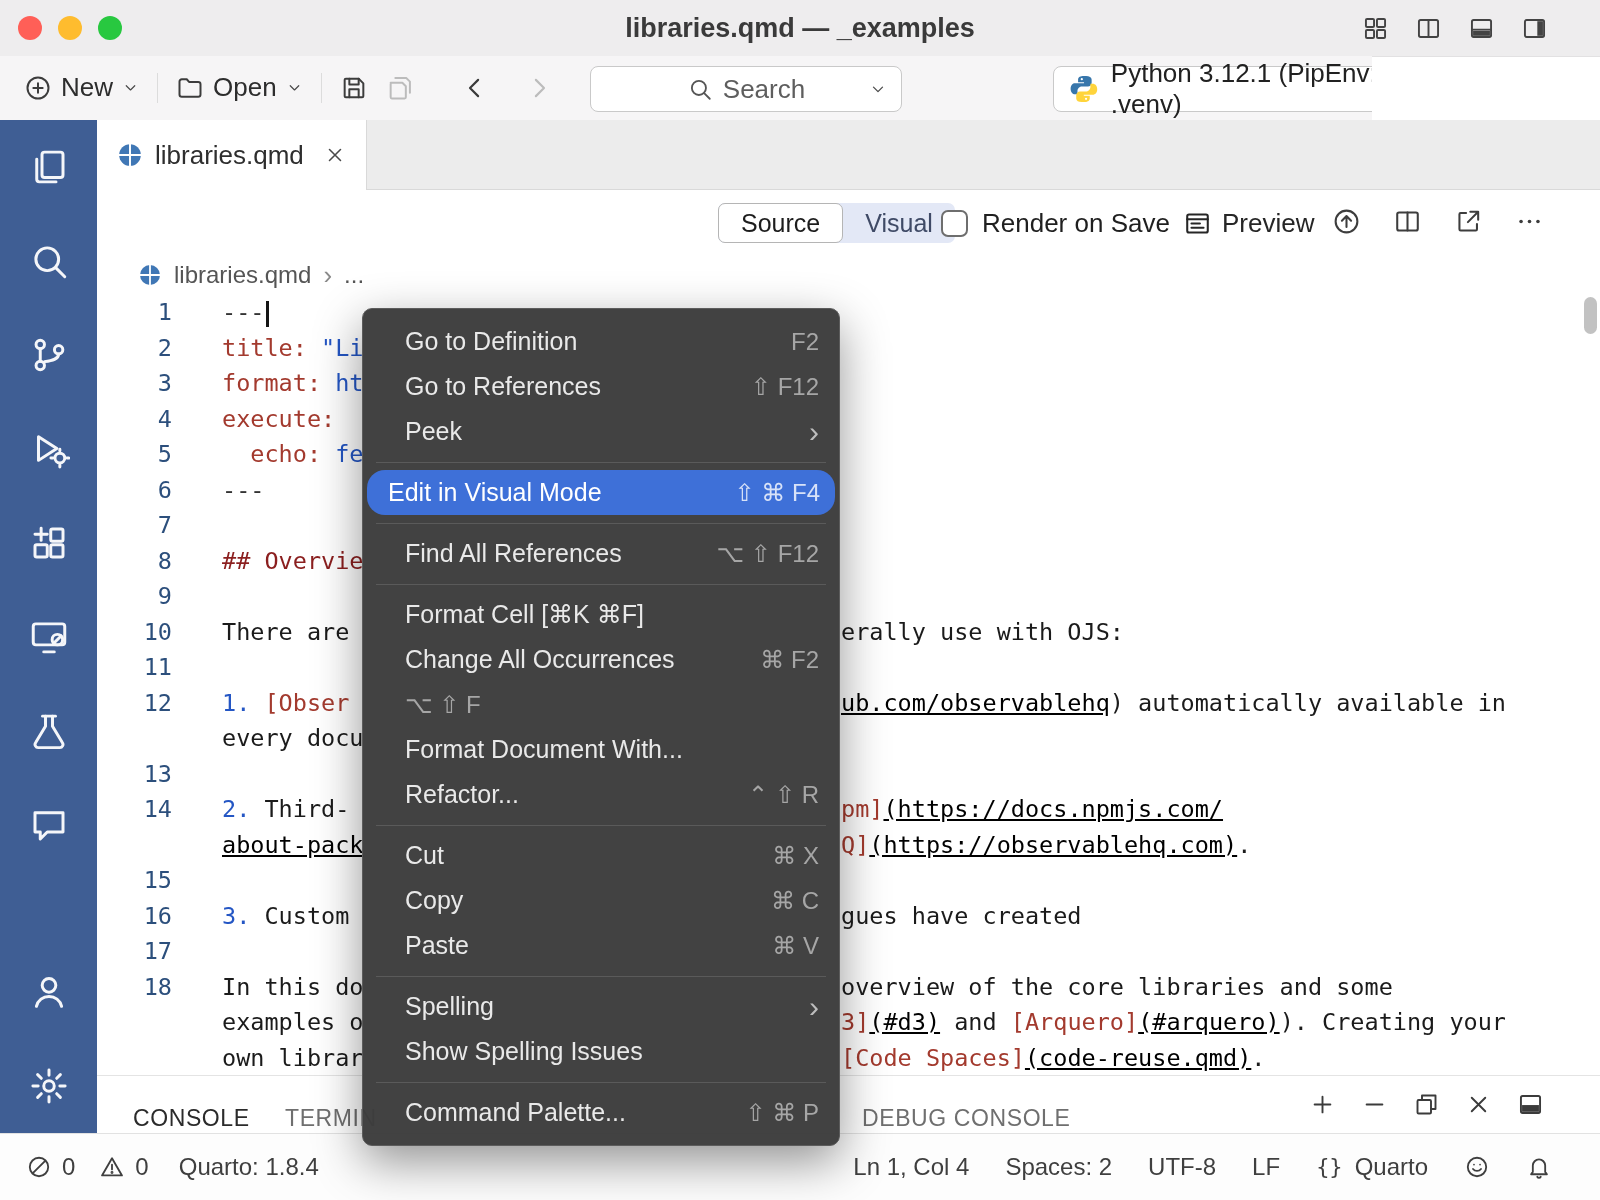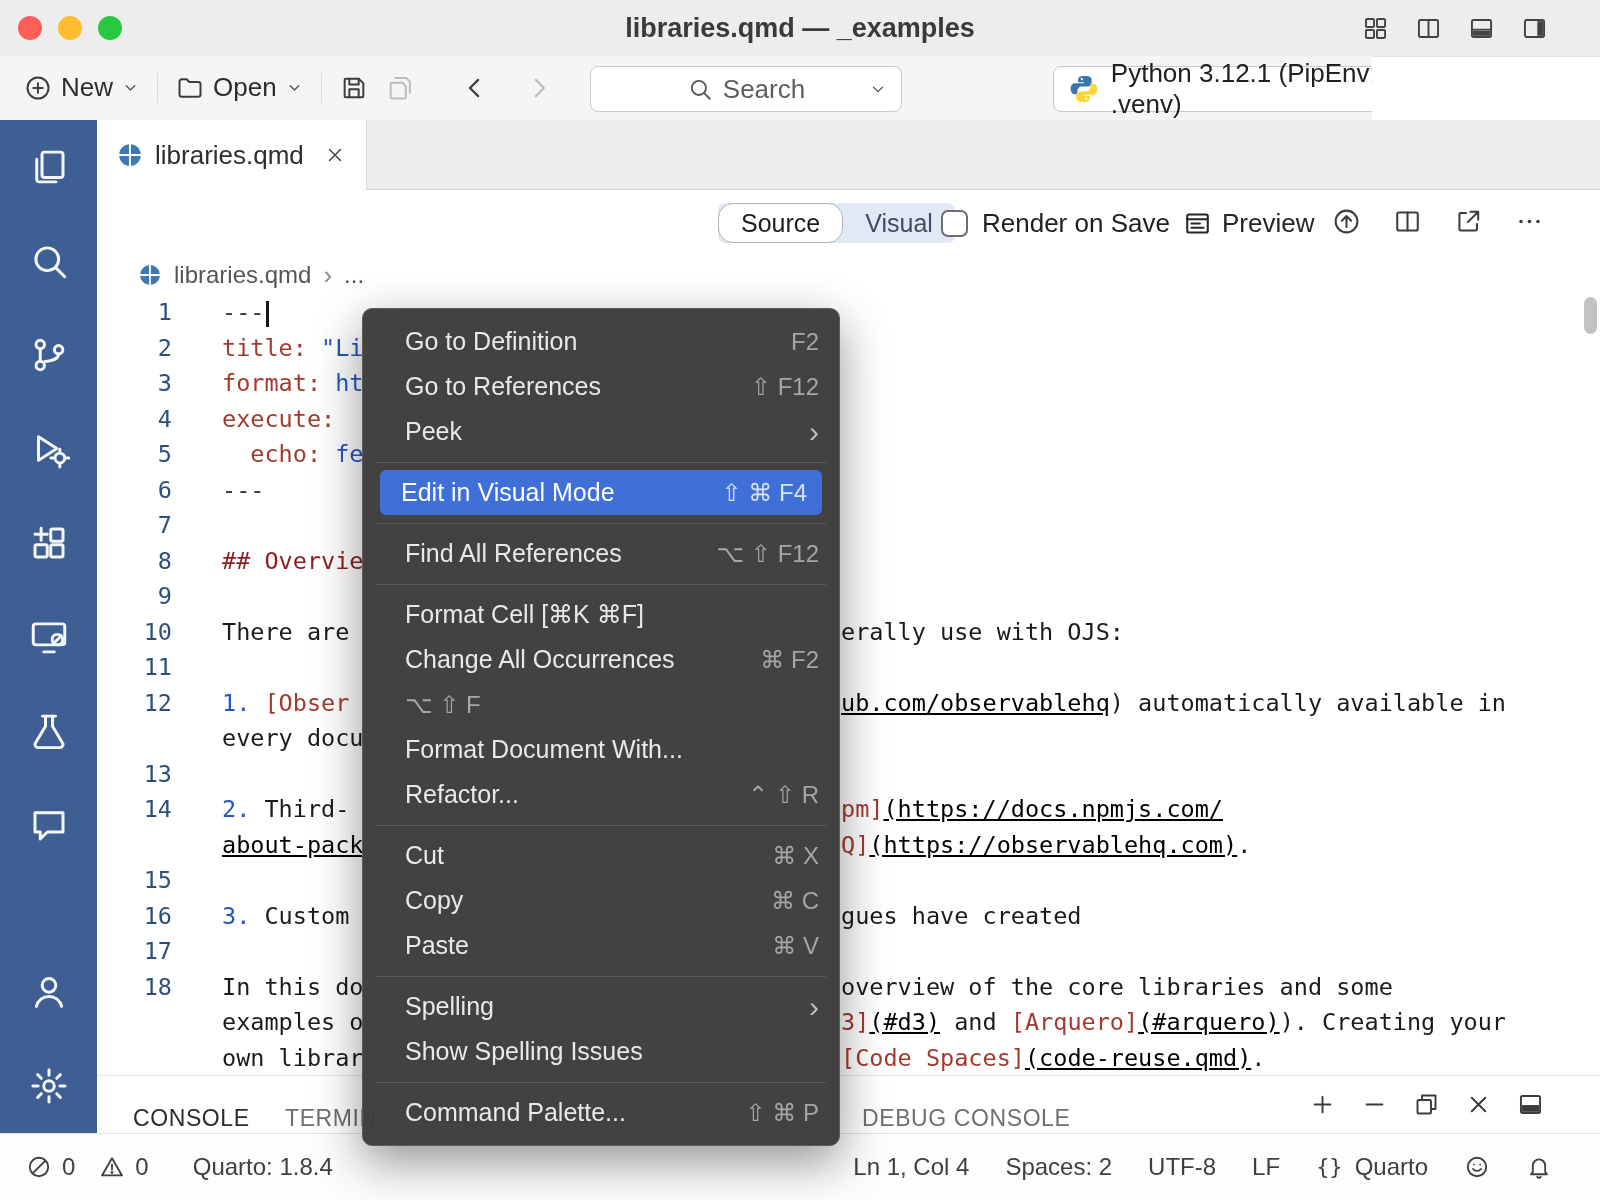--- a/index.html
+++ b/index.html
@@ -48,21 +48,21 @@
   .tab{width:270px;height:70px;background:#fff;display:flex;align-items:center;gap:12px;padding:0 20px;
        border-right:1px solid #d9d9d9;box-sizing:border-box}
   .tab-icon{width:26px;height:26px}
   .tab-label{font-size:26px;color:#2e2e2e;flex:1}
   .tab-close{width:22px;height:22px;color:#4a4a4a}
   .tab-rest{flex:1;border-bottom:1px solid #d9d9d9}
 
   
   .edtoolbar{position:absolute;left:97px;top:190px;width:1503px;height:65px;background:#fff}
   .seg{position:absolute;left:621px;top:13px;height:40px;background:#e3e8f6;border-radius:7px;display:flex;align-items:stretch}
-  .seg-item{padding:5px 22px;font-size:25px;display:flex;align-items:center;border-radius:15px;box-sizing:border-box}
+  .seg-item{padding:5px 22px;font-size:25px;display:flex;align-items:center;border-radius:7px;box-sizing:border-box}
   .seg-item.sel{background:#fff;border:1px solid #b5b5b5;color:#1d1d1d}
   .seg-item.unsel{color:#3f4a66}
   .ros{position:absolute;left:844px;top:13px;height:40px;display:flex;align-items:center;gap:14px}
   .checkbox{width:27px;height:27px;border:2px solid #6e6e6e;border-radius:7px;background:#fff;box-sizing:border-box}
   .ros-label{font-size:26px;color:#1f1f1f}
   .preview-group{position:absolute;left:1086px;top:13px;height:40px;display:flex;align-items:center;gap:10px;font-size:26px;color:#262626}
   .edt-icons{position:absolute;right:56px;top:17px;display:flex;gap:32px;color:#3d3d3d}
   .edt-icon{width:29px;height:29px}
 
   
@@ -85,39 +85,39 @@
   .cursor{display:inline-block;width:2.5px;height:26px;background:#151515;vertical-align:middle;margin-left:2px}
   .scroll-thumb{position:absolute;right:3px;top:2px;width:13px;height:37px;background:#c2c2c2;border-radius:7px}
 
   
   .ctx{position:absolute;left:362px;top:308px;width:478px;background:rgba(60,60,60,.97);border:1px solid #5c5c5c;
        border-radius:10px;box-shadow:0 16px 48px rgba(0,0,0,.42);padding:10px 0;z-index:50;box-sizing:border-box}
   .mi{height:45px;display:flex;align-items:center;padding:0 20px 0 42px;font-size:25px;color:#e9e9e9}
   .mi .lbl{flex:1;white-space:nowrap}
   .mi .sc{color:#a6a6a6;font-size:24px;white-space:pre}
   .mi .sub{color:#bdbdbd;font-size:30px;line-height:30px}
-  .mi.hl{background:#3e70d8;color:#fff;margin:0 17px;padding:0 15px 0 21px;border-radius:6px}
+  .mi.hl{background:#3e70d8;color:#fff;margin:0 4px;padding:0 15px 0 21px;border-radius:18px}
   .mi.hl .sc{color:#d8e2f8}
   .msep{height:1px;background:#5a5a5a;margin:7.5px 13px}
 
   
   .panelbar{position:absolute;left:97px;top:1075px;width:1503px;height:58px;background:#fff;border-top:1px solid #e4e4e4;box-sizing:border-box}
   .ptab{position:absolute;top:29px;padding-bottom:7px;font-size:23px;letter-spacing:.6px;color:#6f6f6f;white-space:nowrap}
   .ptab.active{color:#2b2b2b;border-bottom:2.5px solid #2b2b2b}
   .panel-icons{position:absolute;right:56px;top:15px;display:flex;gap:25px;color:#3b3b3b}
   .p-icon{width:27px;height:27px}
 
   
   .statusbar{position:absolute;left:0;top:1133px;width:1600px;height:67px;background:#fdfdfd;border-top:1px solid #e2e2e2;
              font-size:24px;color:#3f3f3f;box-sizing:border-box}
   .sb-left{position:absolute;left:26px;top:0;height:65px;display:flex;align-items:center;gap:10px}
   .sb-right{position:absolute;right:48px;top:0;height:65px;display:flex;align-items:center;gap:36px}
   .sb-icon{width:26px;height:26px;color:#3f3f3f}
   .sb-group{display:flex;align-items:center;gap:12px}
-  .sb-quarto{margin-left:34px}
+  .sb-quarto{margin-left:20px}
   .mono{font-family:"DejaVu Sans Mono",monospace;font-size:22px}
 </style>
 </head>
 <body>
 
 <div class="titlebar">
   <div class="traffic">
     <span class="light red"></span>
     <span class="light yellow"></span>
     <span class="light green"></span>

